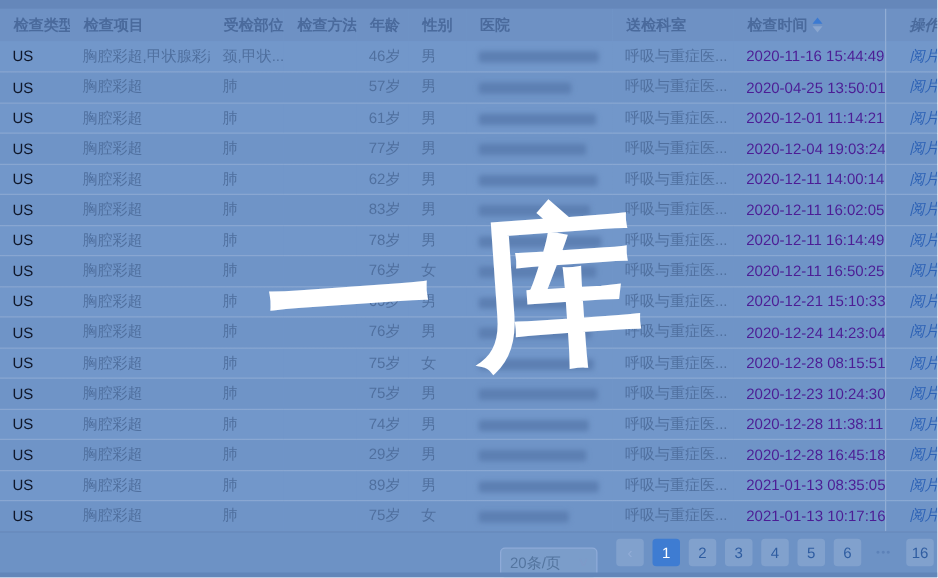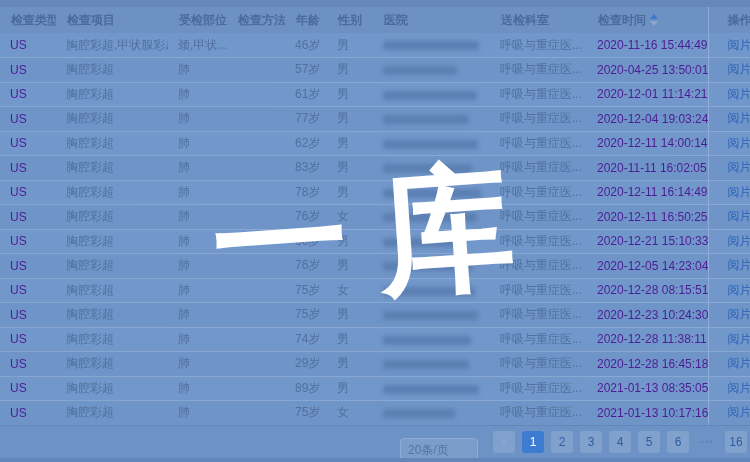--- a/index.html
+++ b/index.html
@@ -12,23 +12,23 @@
   .topstrip { height:7px; background:#6587ba; }
 
   table { width:750px; border-collapse:collapse; table-layout:fixed; }
   th, td { font-size:12px; text-align:left; white-space:nowrap; overflow:hidden;
     padding:0 4px 0 10px; vertical-align:middle; }
   thead tr { height:26px; background:#6e91c4; }
   th { color:#4a6a9c; font-weight:700;padding-left:11px; }
   tbody tr { height:24.5px; background:#7297ca; border-bottom:1px solid rgba(255,255,255,0.17); }
   tbody tr:nth-child(even) { background:#6f94c7; }
   td { color:#50709f; }
-  td.c-type { color:#4c1d95; }
+  td.c-type { color:#0f172a; }
   td.c-time { color:#4c1d95; }
-  th.c-action, td.c-action { border-left:1px solid rgba(255,255,255,0.22); padding-left:19px; }
+  th.c-action, td.c-action { border-left:1px solid rgba(255,255,255,0.22); padding-left:19px;font-style:italic; }
   a.view-link { color:#2d62b6; text-decoration:none; cursor:pointer;margin-top:24px; }
 
   .blur-block { display:inline-block; height:9px; border-radius:2px;
     background:#5c7fb2; filter:blur(2px); vertical-align:middle; }
 
   .sorter { display:inline-flex; flex-direction:column; margin-left:4px; vertical-align:middle; }
   .caret-up { width:0; height:0; border-left:4px solid transparent; border-right:4px solid transparent;
     border-bottom:5px solid #3b7ad2; margin-bottom:2px; }
   .caret-down { width:0; height:0; border-left:4px solid transparent; border-right:4px solid transparent;
     border-top:5px solid #8aa6cf; }
@@ -160,21 +160,21 @@
 
     <tr>
       <td class="c-type">US</td>
       <td>胸腔彩超</td>
       <td>肺</td>
       <td></td>
       <td>83岁</td>
       <td>男</td>
       <td><span class="blur-block" style="width: 89px;"></span></td>
       <td>呼吸与重症医...</td>
-      <td class="c-time">2020-11-11 16:02:05</td>
+      <td class="c-time">2020-12-11 16:02:05</td>
       <td class="c-action"><a class="view-link">阅片</a></td>
     </tr>
 
     <tr>
       <td class="c-type">US</td>
       <td>胸腔彩超</td>
       <td>肺</td>
       <td></td>
       <td>78岁</td>
       <td>男</td>
@@ -212,21 +212,21 @@
 
     <tr>
       <td class="c-type">US</td>
       <td>胸腔彩超</td>
       <td>肺</td>
       <td></td>
       <td>76岁</td>
       <td>男</td>
       <td><span class="blur-block" style="width: 90px;"></span></td>
       <td>呼吸与重症医...</td>
-      <td class="c-time">2020-12-05 14:23:04</td>
+      <td class="c-time">2020-12-24 14:23:04</td>
       <td class="c-action"><a class="view-link">阅片</a></td>
     </tr>
 
     <tr>
       <td class="c-type">US</td>
       <td>胸腔彩超</td>
       <td>肺</td>
       <td></td>
       <td>75岁</td>
       <td>女</td>

